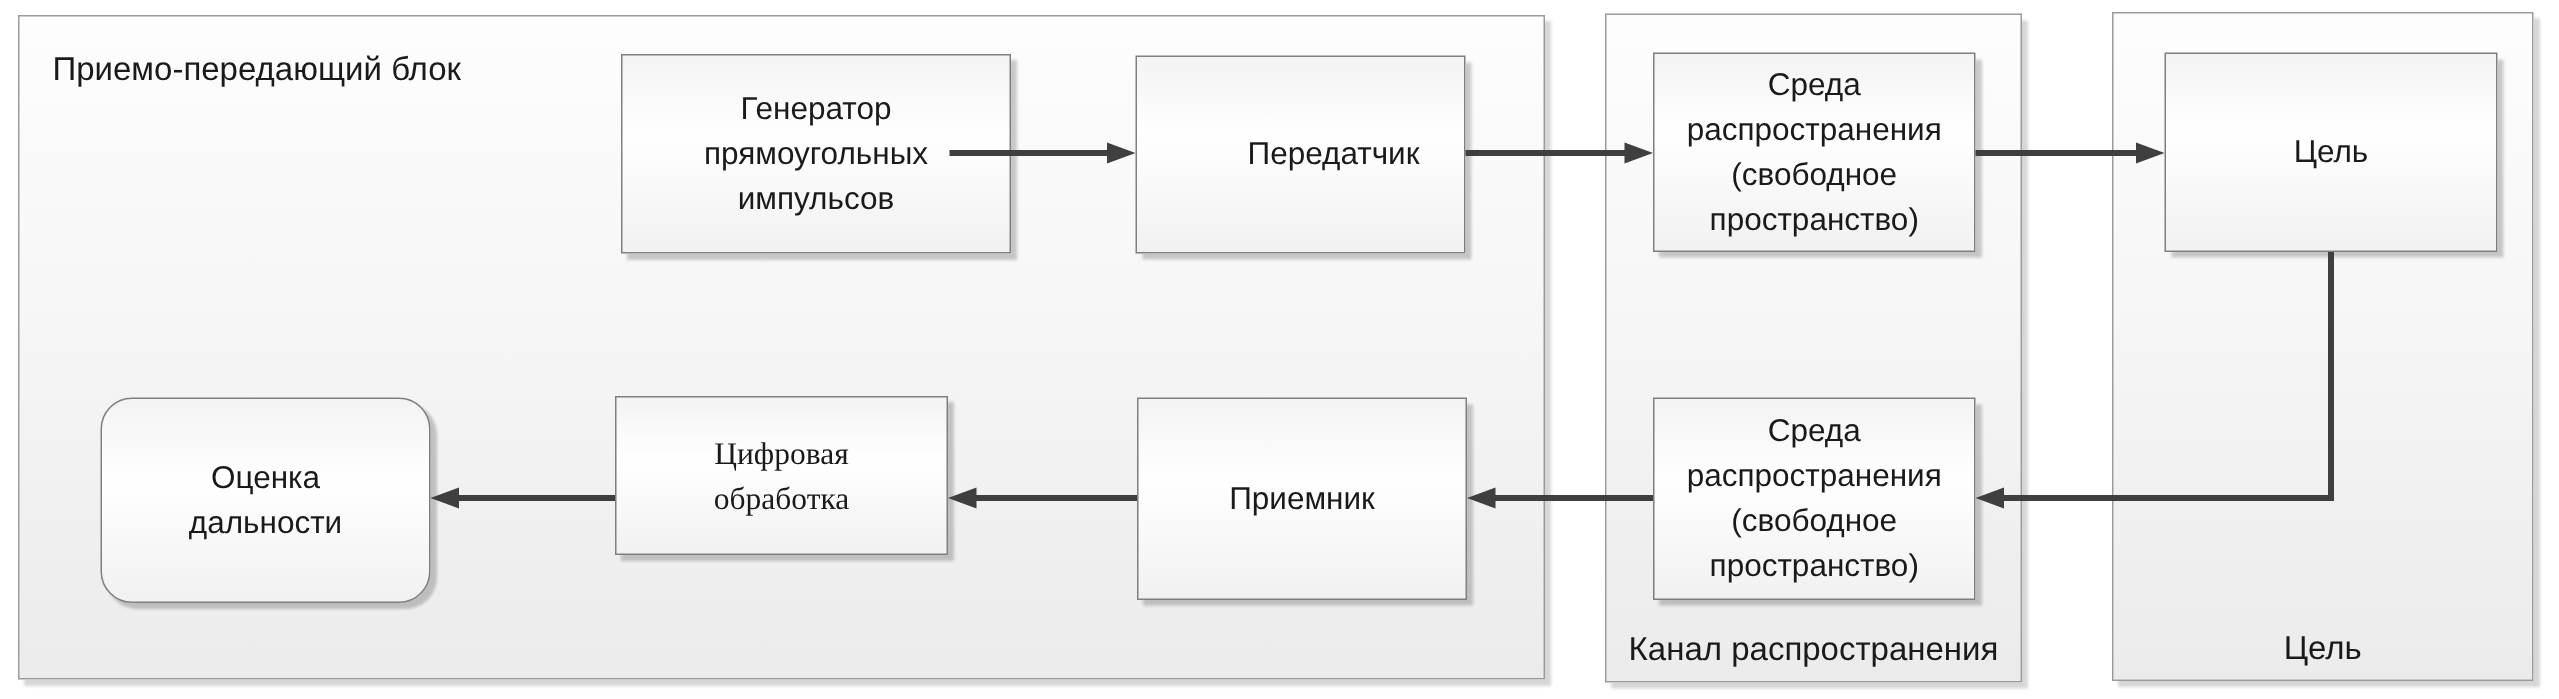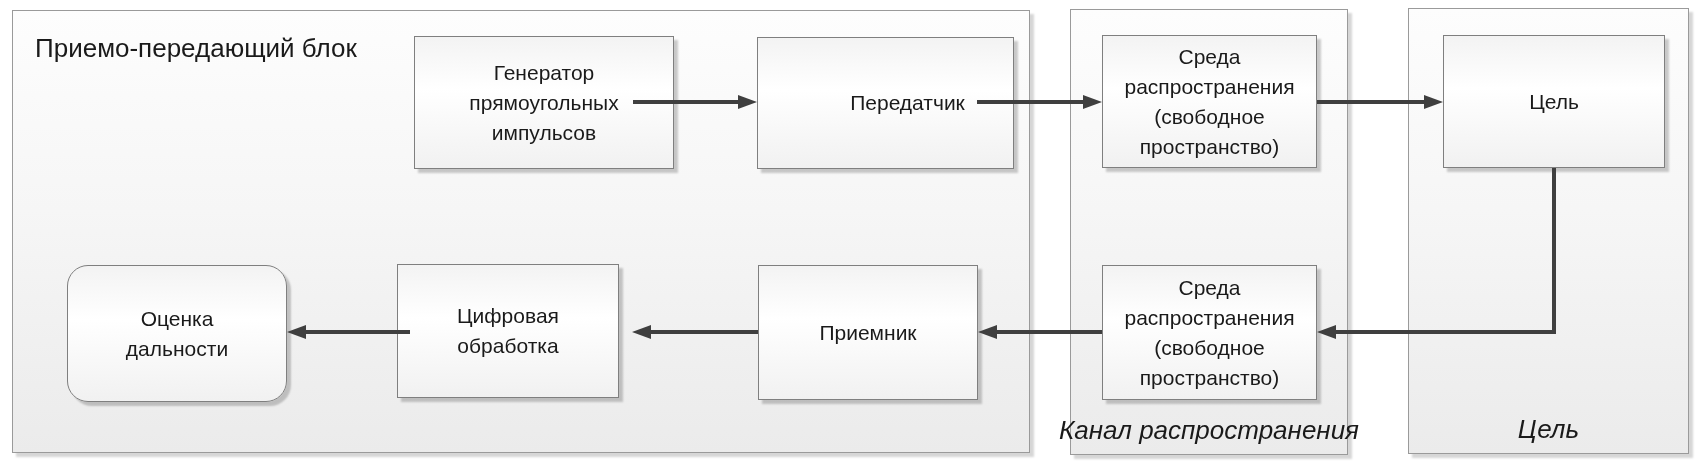--- a/index.html
+++ b/index.html
@@ -13,25 +13,25 @@
   }
   .container{
     position:absolute;
     border:1.5px solid #9a9a9a;
     background:linear-gradient(180deg,#fdfdfd 0%,#f6f6f6 45%,#ebebeb 100%);
     box-shadow:4px 4px 2px rgba(0,0,0,0.16);
     box-sizing:border-box;
   }
   .container-label{
     position:absolute;
-    font-size:26px;
+    font-size:22px;
     white-space:nowrap;
   }
   .container-label.bottom-center{
-    left:50%;bottom:8px;transform:translateX(-50%);font-style:italic;
+    left:50%;bottom:8px;transform:translateX(-50%);
   }
   .box{
     position:absolute;
     border:1.5px solid #7f7f7f;
     background:linear-gradient(180deg,#f3f3f3 0%,#ffffff 40%,#f1f1f1 100%);
     box-shadow:4px 4px 2px rgba(0,0,0,0.20);
     box-sizing:border-box;
     display:flex;align-items:center;justify-content:center;
     text-align:center;
     font-size:21px;line-height:30px;
@@ -63,33 +63,33 @@
   </div>
 
   <div class="container" style="left:1408px;top:8px;width:281px;height:446px;">
     <div class="container-label bottom-center">Цель</div>
   </div>
 
   <div class="box" style="left:414px;top:36px;width:260px;height:133px;">Генератор
 прямоугольных
 импульсов</div>
 
-  <div class="box" style="left:757px;top:37px;width:257px;height:132px;padding-left:44px;">Передатчик</div>
+  <div class="box" style="left:757px;top:37px;width:220px;height:132px;padding-left:44px;">Передатчик</div>
 
   <div class="box" style="left:1102px;top:35px;width:215px;height:133px;">Среда
 распространения
 (свободное
 пространство)</div>
 
   <div class="box" style="left:1443px;top:35px;width:222px;height:133px;">Цель</div>
 
   <div class="box" style="left:67px;top:265px;width:220px;height:137px;border-radius:21px;">Оценка
 дальности</div>
 
-  <div class="box" style="left:397px;top:264px;width:222px;height:134px;">Цифровая
+  <div class="box" style="left:410px;top:264px;width:222px;height:106px;font-family:Liberation Serif, serif;">Цифровая
 обработка</div>
 
   <div class="box" style="left:758px;top:265px;width:220px;height:135px;text-align:center;">Приемник</div>
 
   <div class="box" style="left:1102px;top:265px;width:215px;height:135px;">Среда
 распространения
 (свободное
 пространство)</div>
 
   <div>

